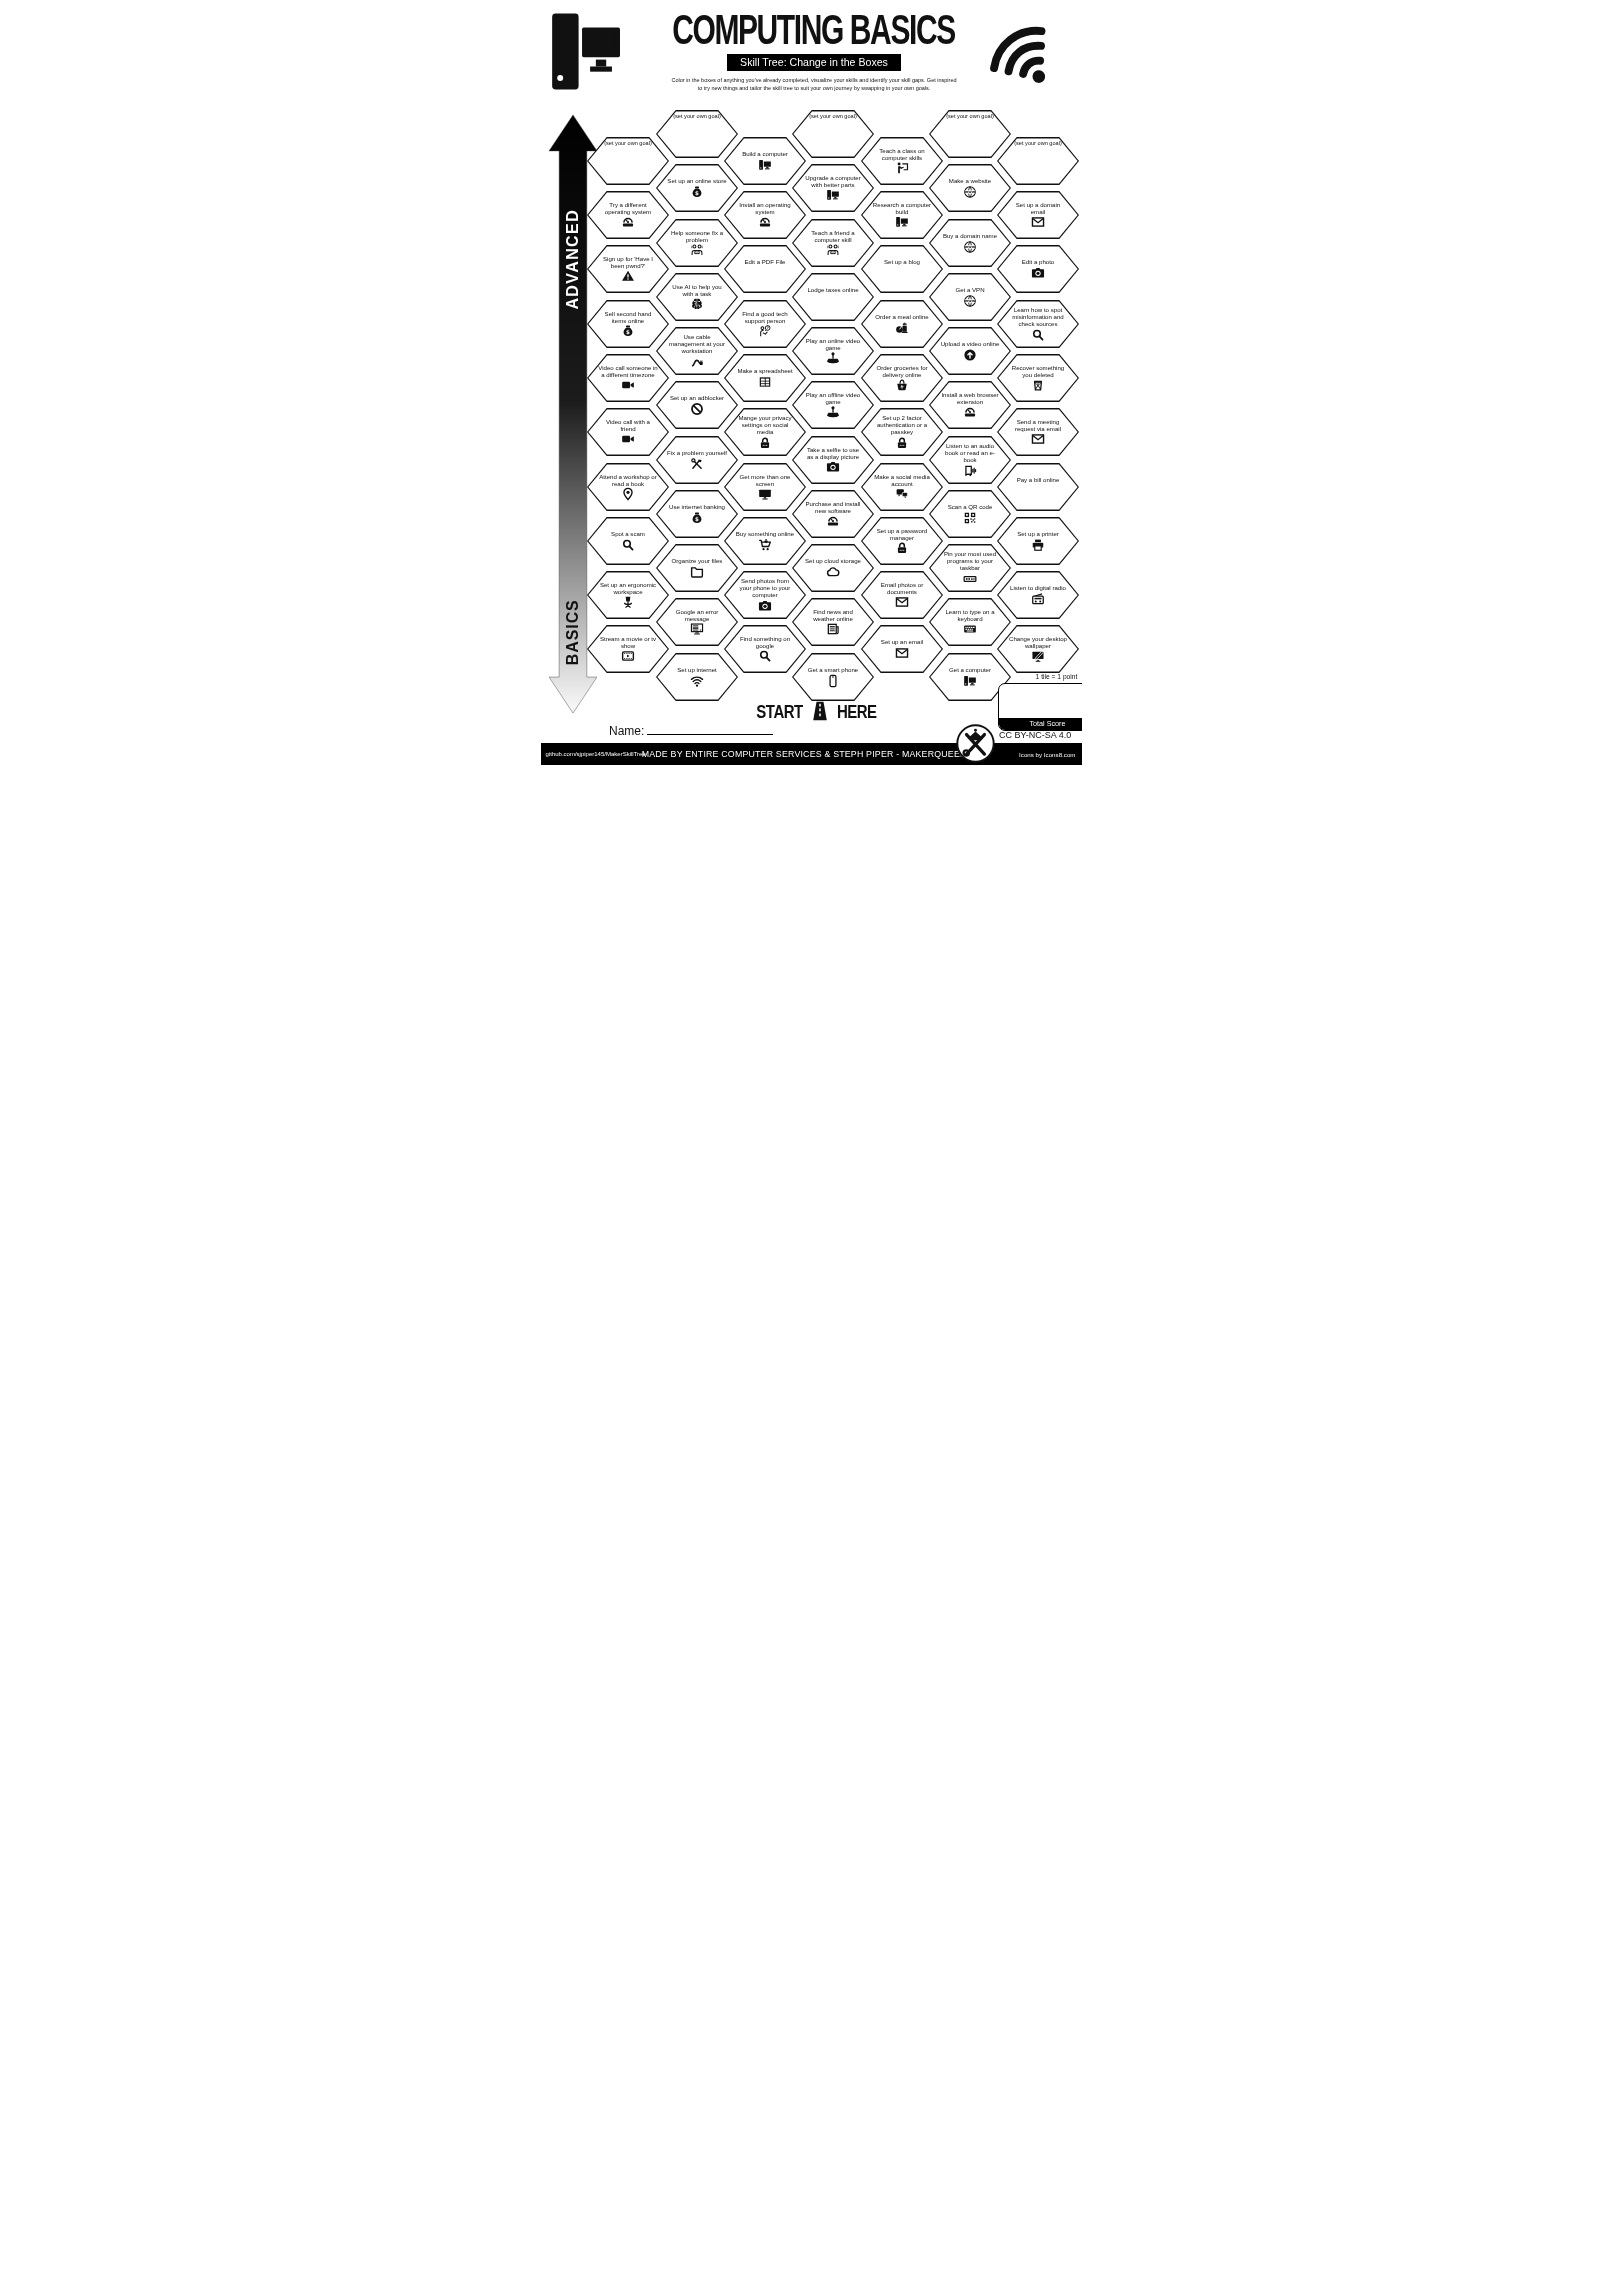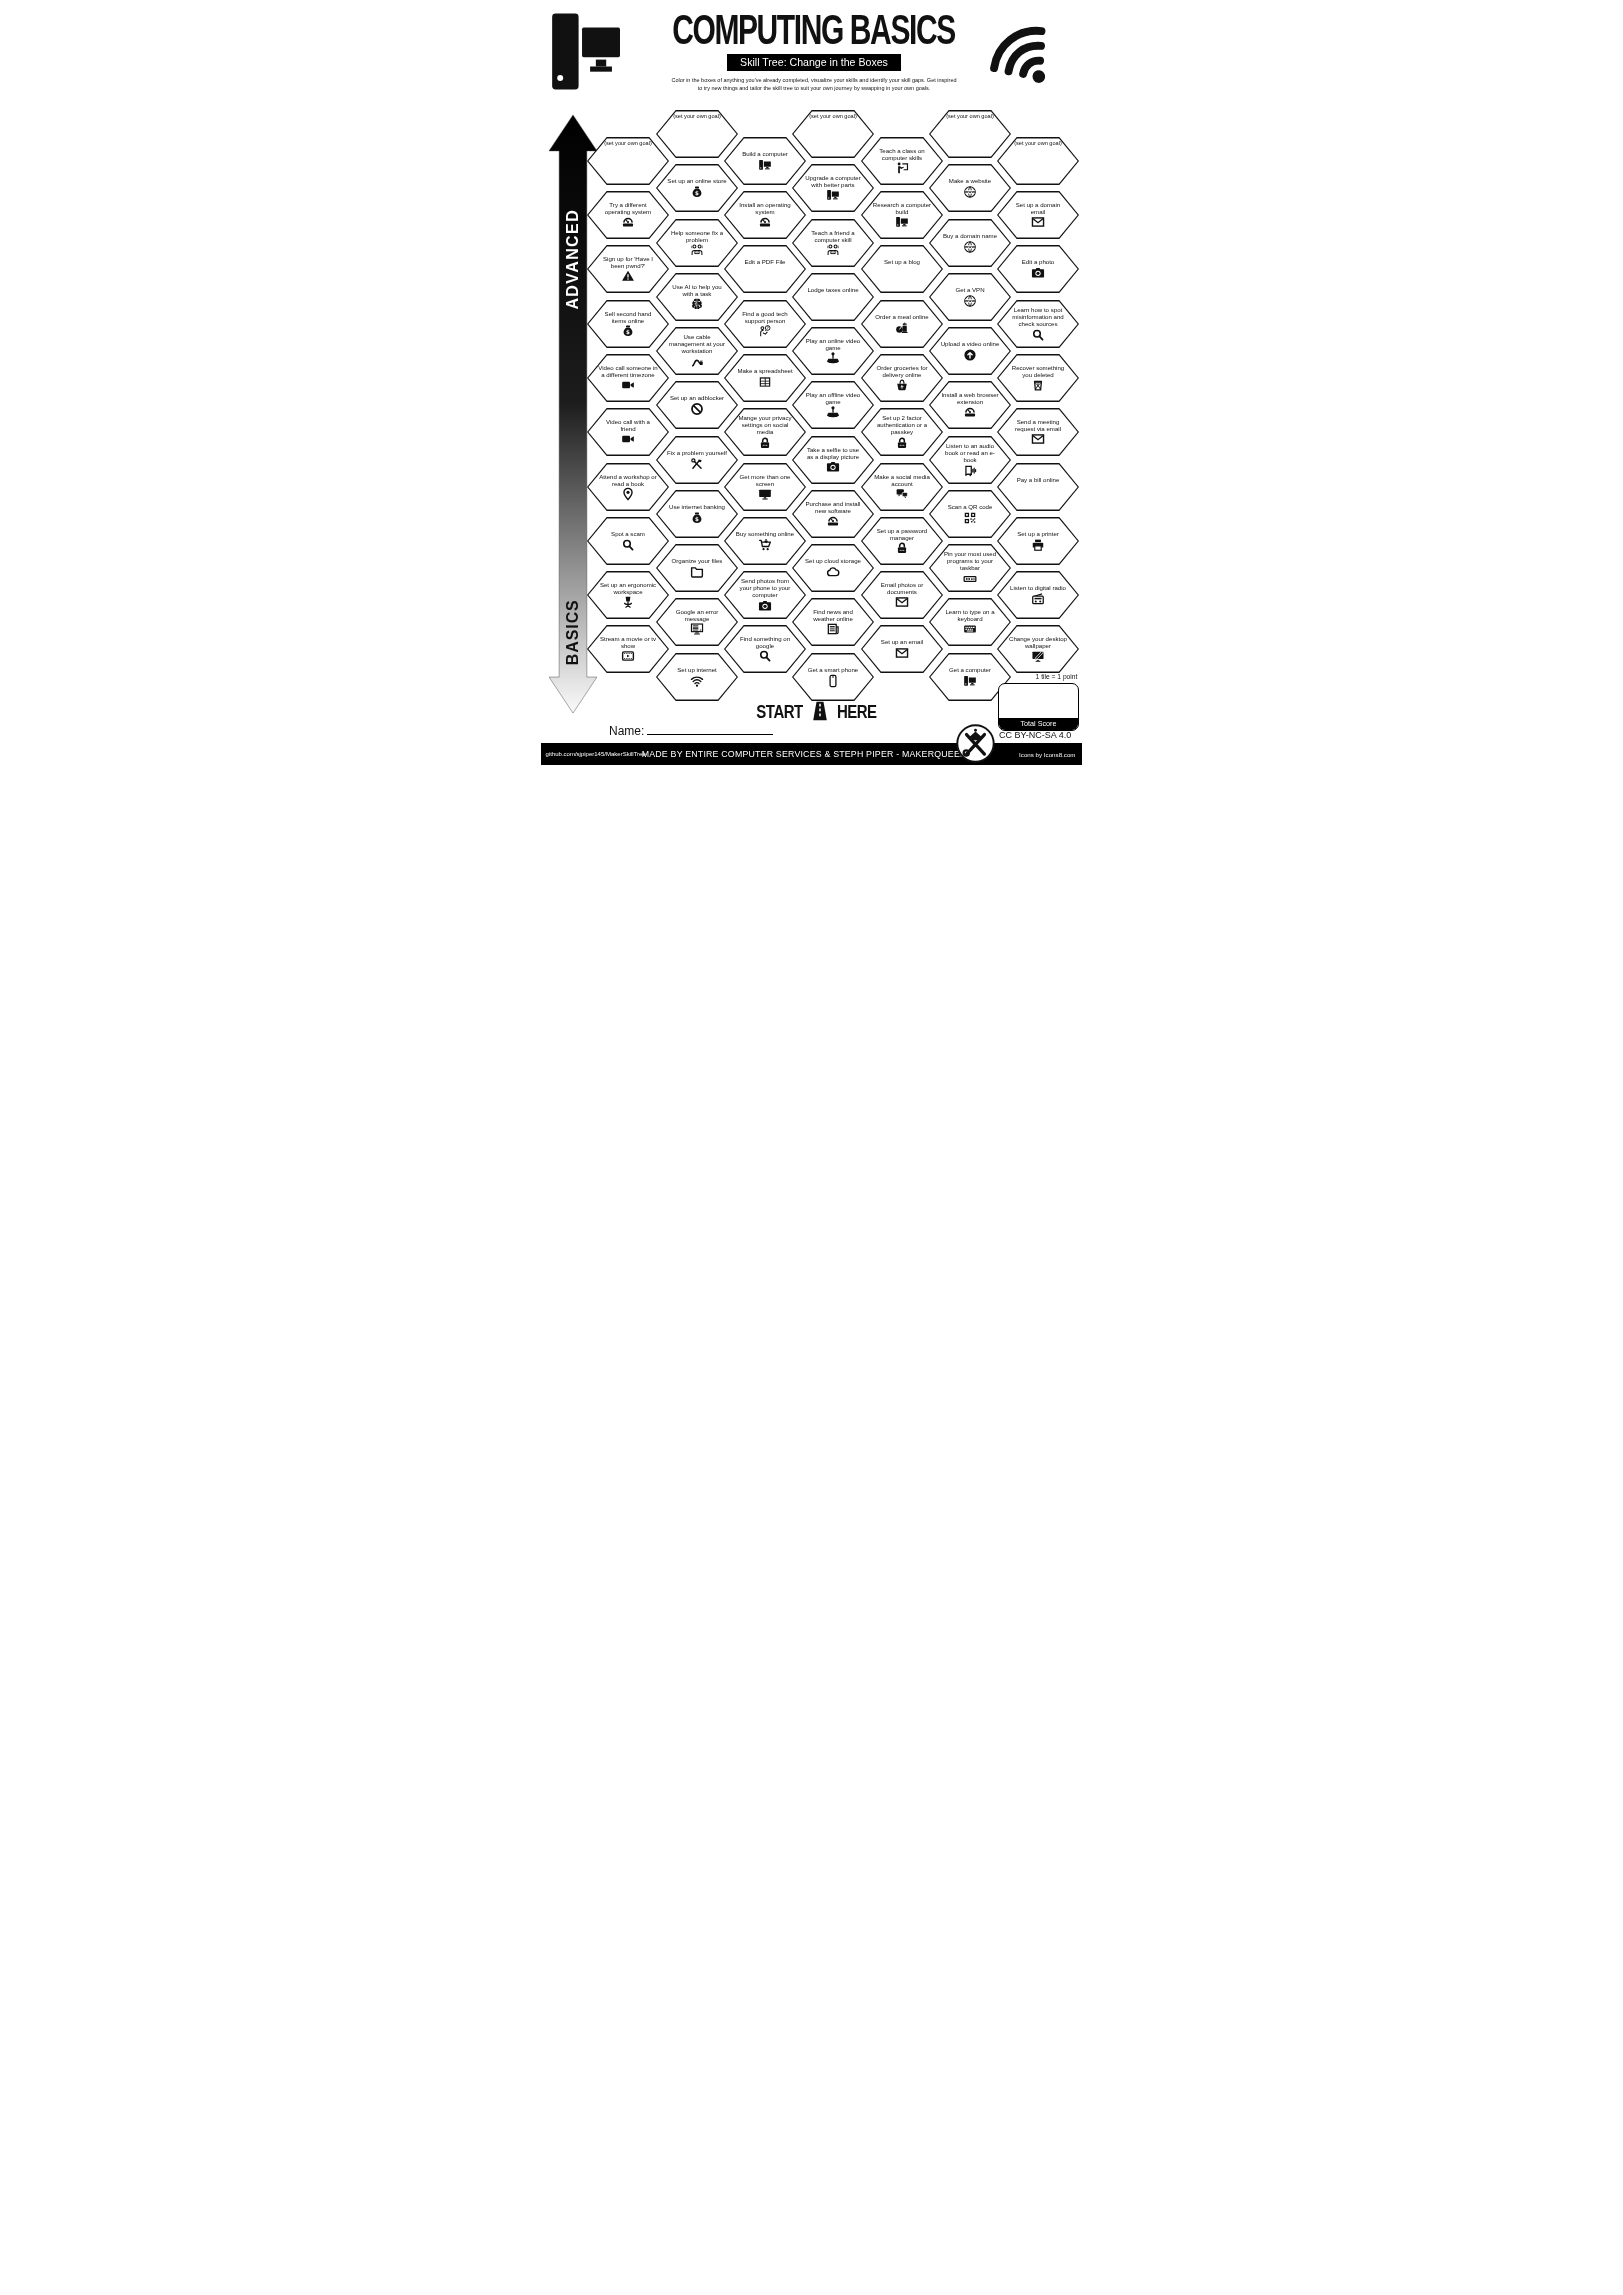--- a/index.html
+++ b/index.html
@@ -42,21 +42,21 @@
 
   
   .start-here{position:absolute;left:199px;top:700px;width:153px;display:flex;
               align-items:center;justify-content:center;gap:5.1px;}
   .sh-word{font-weight:900;font-size:15px;letter-spacing:-0.5px;transform:scaleY(1.25);}
   .road-icon svg{width:24px;height:22px;display:block;}
   .name-row{position:absolute;left:68px;top:724px;font-size:12px;}
   .name-line{display:inline-block;width:126px;border-bottom:1.2px solid #000;height:6.5px;margin-left:2.8px;}
   .tile-note{position:absolute;right:4.6px;top:673px;width:148px;text-align:right;font-size:6.7px;}
   .scorebox{position:absolute;left:457px;top:683px;width:79px;height:46px;background:#fff;
-            border:1.4px solid #000;border-radius:7px;overflow:hidden;}
+            border:1.4px solid #000;border-radius:7px;overflow:hidden;padding-left:18px;}
   .scoreband{position:absolute;left:0;bottom:0;width:100%;height:12.5px;background:#000;color:#fff;
              display:flex;align-items:center;justify-content:center;font-size:7.2px;}
   .mq-logo{position:absolute;left:415px;top:724px;width:39px;height:39px;z-index:5;}
   .license{position:absolute;left:458px;top:730px;width:81px;font-size:9px;white-space:nowrap;}
 
   .bar{position:absolute;left:0;top:743px;width:541px;height:22px;background:#000;color:#fff;}
   .bar-left{position:absolute;left:4.6px;top:50%;transform:translateY(-50%);font-size:6px;}
   .bar-center{position:absolute;left:50%;top:50%;transform:translate(-50%,-50%);
               font-size:8.8px;letter-spacing:0.2px;white-space:nowrap;}
   .bar-right{position:absolute;right:6.5px;top:50%;transform:translateY(-50%);font-size:6.2px;}

